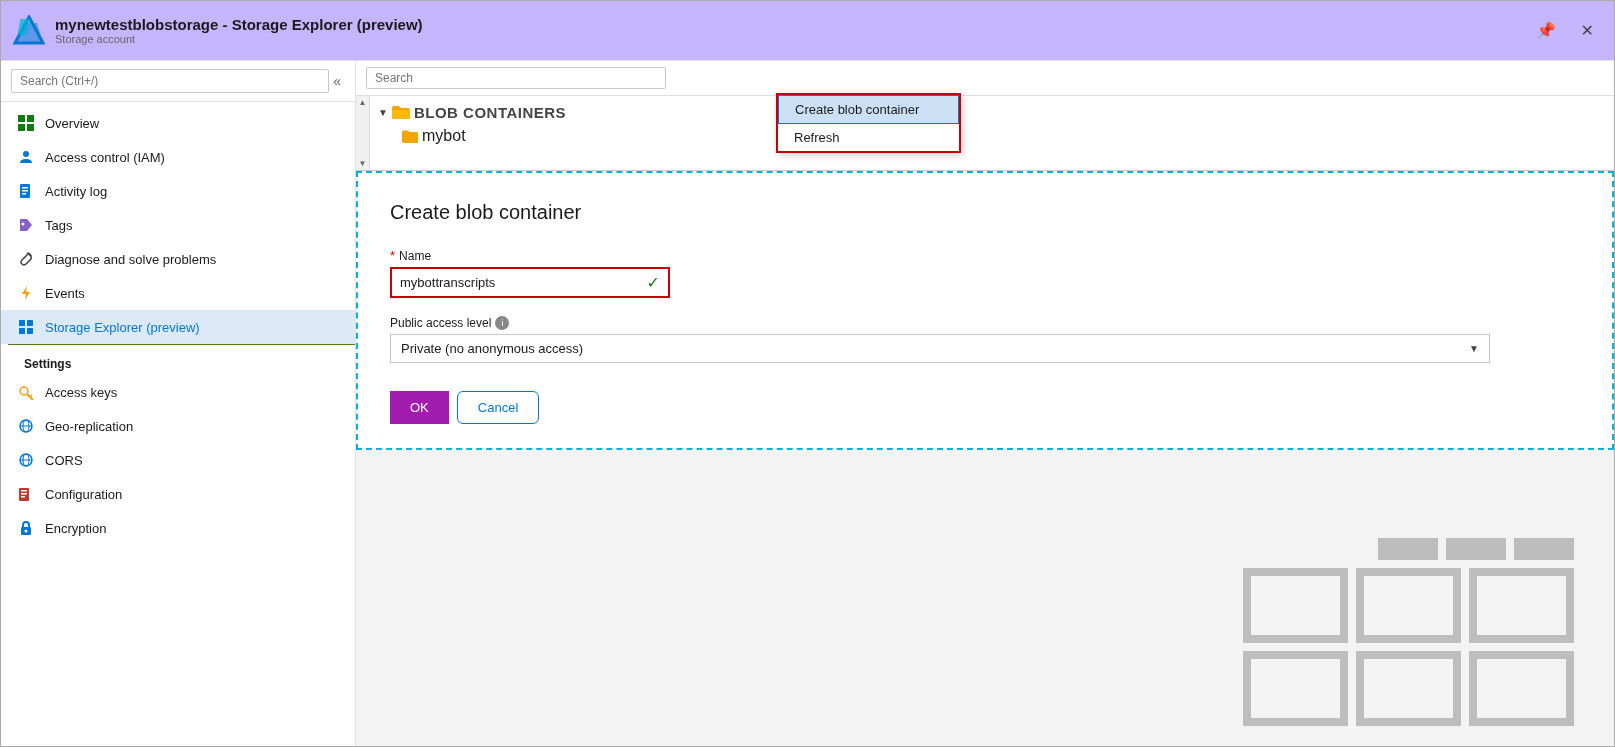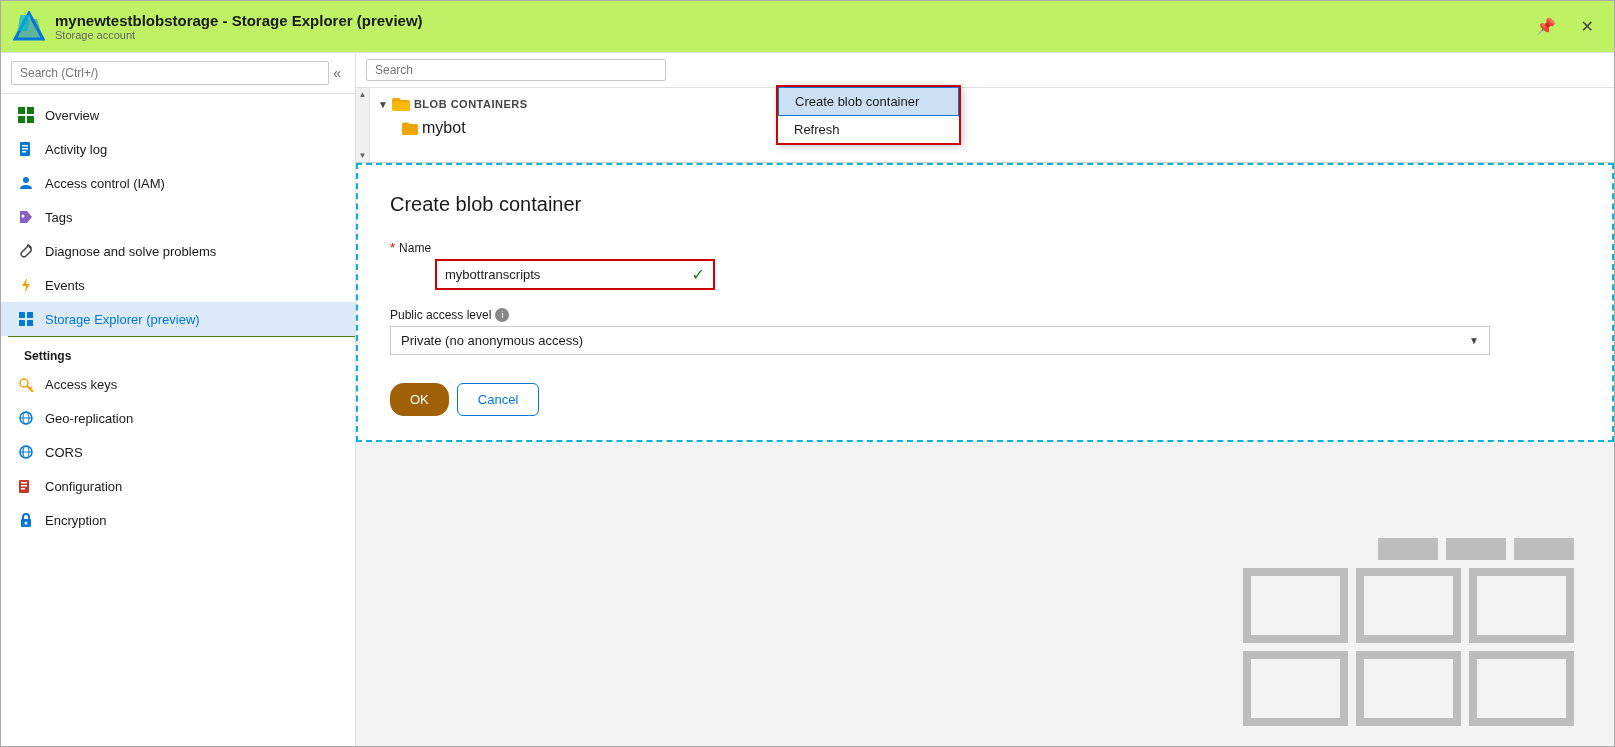--- a/index.html
+++ b/index.html
@@ -11,23 +11,23 @@
       background: #ffffff;
       border: 1px solid #aaa;
       display: flex;
       flex-direction: column;
     }
 
     .title-bar {
       display: flex;
       align-items: center;
       padding: 24px 12px;
-      background: #bef264;
+      background: #c4b5fd;
       border-bottom: 1px solid #e0e0e0;
-      height: 52px;
+      height: 60px;
       flex-shrink: 0;
     }
 
     .title-bar-icon {
       width: 32px;
       height: 32px;
       margin-right: 10px;
       flex-shrink: 0;
     }
 
@@ -190,37 +190,37 @@
               <rect x="0" y="9" width="7" height="7" fill="#107c10"></rect>
               <rect x="9" y="9" width="7" height="7" fill="#107c10"></rect>
             </svg>
           </div>
           <span>Overview</span>
         </div>
 
         <div class="nav-item">
           <div class="nav-item-icon">
             <svg width="16" height="16" viewBox="0 0 16 16">
+              <circle cx="8" cy="5" r="3" fill="#0078d4"></circle>
+              <path d="M2 14 Q2 10 8 10 Q14 10 14 14" fill="#0078d4"></path>
+            </svg>
+          </div>
+          <span>Access control (IAM)</span>
+        </div>
+
+        <div class="nav-item">
+          <div class="nav-item-icon">
+            <svg width="16" height="16" viewBox="0 0 16 16">
               <rect x="2" y="1" width="10" height="14" fill="#0078d4" rx="1"></rect>
               <rect x="4" y="4" width="6" height="1.5" fill="white"></rect>
               <rect x="4" y="7" width="6" height="1.5" fill="white"></rect>
               <rect x="4" y="10" width="4" height="1.5" fill="white"></rect>
             </svg>
           </div>
           <span>Activity log</span>
-        </div>
-
-        <div class="nav-item">
-          <div class="nav-item-icon">
-            <svg width="16" height="16" viewBox="0 0 16 16">
-              <circle cx="8" cy="5" r="3" fill="#0078d4"></circle>
-              <path d="M2 14 Q2 10 8 10 Q14 10 14 14" fill="#0078d4"></path>
-            </svg>
-          </div>
-          <span>Access control (IAM)</span>
         </div>
 
         <div class="nav-item">
           <div class="nav-item-icon">
             <svg width="16" height="16" viewBox="0 0 16 16">
               <path d="M2 2 L9 2 L14 8 L9 14 L2 14 Z" fill="#8661c5"></path>
               <circle cx="5" cy="7" r="1.5" fill="white"></circle>
             </svg>
           </div>
           <span>Tags</span>
@@ -340,21 +340,21 @@
           <div style="flex:1; padding:4px 0;">
 
             <div style="display:flex; align-items:center; gap:4px; padding:3px 8px; cursor:pointer;">
               <span style="font-size:10px; color:#444;">▼</span>
               <div style="width:18px; height:18px; display:flex; align-items:center; justify-content:center;">
                 <svg width="18" height="14" viewBox="0 0 18 14">
                   <path d="M0 3 Q0 1 2 1 L7 1 L9 3 L16 3 Q18 3 18 5 L18 13 Q18 14 16 14 L2 14 Q0 14 0 12 Z" fill="#f0a500"></path>
                   <path d="M0 5 L18 5 L18 13 Q18 14 16 14 L2 14 Q0 14 0 12 Z" fill="#ffc107" opacity="0.7"></path>
                 </svg>
               </div>
-              <span style="font-size:11px; font-weight:700; color:#444; letter-spacing:0.5px;">BLOB CONTAINERS</span>
+              <span style="font-size:15px; font-weight:700; color:#444; letter-spacing:0.5px;">BLOB CONTAINERS</span>
             </div>
 
             <div style="display:flex; align-items:center; gap:4px; padding:3px 8px 3px 32px; cursor:pointer;">
               <div style="width:16px; height:14px; display:flex; align-items:center; justify-content:center;">
                 <svg width="16" height="13" viewBox="0 0 16 13">
                   <path d="M0 2 Q0 0.5 1.5 0.5 L6 0.5 L7.5 2 L14.5 2 Q16 2 16 3.5 L16 11.5 Q16 13 14.5 13 L1.5 13 Q0 13 0 11.5 Z" fill="#f0a500"></path>
                 </svg>
               </div>
               <span style="font-size:16px; color:#1a1a1a;">mybot</span>
             </div>
@@ -371,21 +371,21 @@
       <div style="flex:1; display:flex; flex-direction:column; overflow:hidden;">
 
         <div style="background:#fff; padding:28px 32px 24px; border-right:2px dashed #00b4d8; border-bottom:2px dashed #00b4d8; border-left:2px dashed #00b4d8; border-top:2px dashed #00b4d8; margin:0;">
           <div style="font-size:20px; font-weight:400; color:#1a1a1a; margin-bottom:24px;">Create blob container</div>
 
           <div style="margin-bottom:18px;">
             <div style="font-size:12px; color:#1a1a1a; margin-bottom:4px; display:flex; align-items:center; gap:4px;">
               <span style="color:#d00; font-size:13px;">*</span>
               <span>Name</span>
             </div>
-            <div style="display:flex; align-items:center; border:2px solid #cc0000; background:#fff; padding:4px 8px; width:280px;margin-left:45px;">
+            <div style="display:flex; align-items:center; border:2px solid #cc0000; background:#fff; padding:4px 8px; width:280px;">
               <input type="text" style="border: none; outline: none; font-size: 13px; flex: 1 1 0%; color: rgb(26, 26, 26); width: 220px;" value="mybottranscripts">
               <span style="color:#107c10; font-size:16px; margin-left:4px;">✓</span>
             </div>
           </div>
 
           <div style="margin-bottom:18px;">
             <div style="font-size:12px; color:#1a1a1a; margin-bottom:4px; display:flex; align-items:center; gap:4px;">
               <span>Public access level</span>
               <div style="width:14px; height:14px; border-radius:50%; background:#888; color:#fff; font-size:9px; display:inline-flex; align-items:center; justify-content:center;">i</div>
             </div>
@@ -393,21 +393,21 @@
               <select style="border:none; outline:none; font-size:13px; background:transparent; flex:1; appearance:none; cursor:pointer; color:#1a1a1a; width:100%;">
                 <option>Private (no anonymous access)</option>
                 <option>Blob (anonymous read access for blobs only)</option>
                 <option>Container (anonymous read access for container and blobs)</option>
               </select>
               <span style="font-size:10px; color:#444; flex-shrink:0; pointer-events:none;">▼</span>
             </div>
           </div>
 
           <div style="display:flex; gap:8px; margin-top:28px;">
-            <button style="background:#a16207; color:#fff; border:none; padding:4px 20px; font-size:13px; cursor:pointer; border-radius:14px;">OK</button>
+            <button style="background:#a21caf; color:#fff; border:none; padding:4px 20px; font-size:13px; cursor:pointer; border-radius:0;">OK</button>
             <button style="background:#fff; color:#0078d4; border:1px solid #0078d4; padding:8px 20px; font-size:13px; cursor:pointer; border-radius:6px;">Cancel</button>
           </div>
         </div>
 
         <div style="flex:1; background:#f3f3f3; display:flex; align-items:flex-end; justify-content:flex-end; padding:20px 40px; overflow:hidden;">
 
           <div style="display:flex; flex-direction:column; align-items:flex-end; opacity:0.5;">
 
             <div style="display:flex; gap:8px; margin-bottom:8px;">
               <div style="width:60px; height:22px; background:#888; border:none;"></div>

